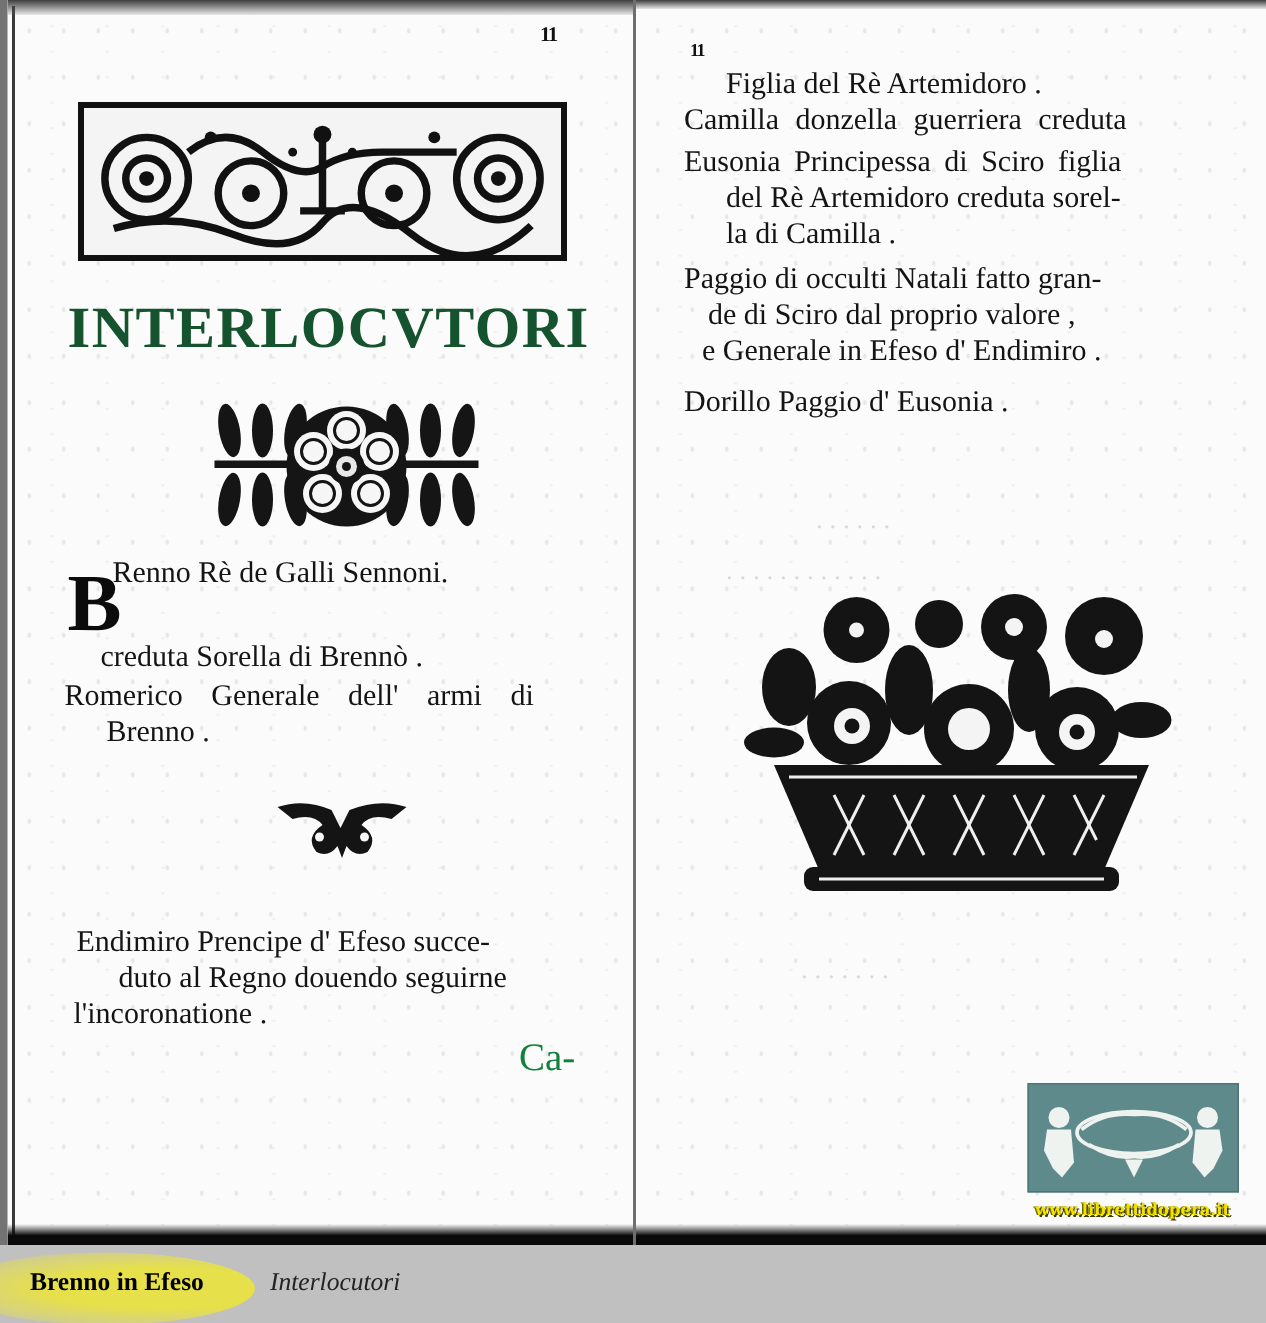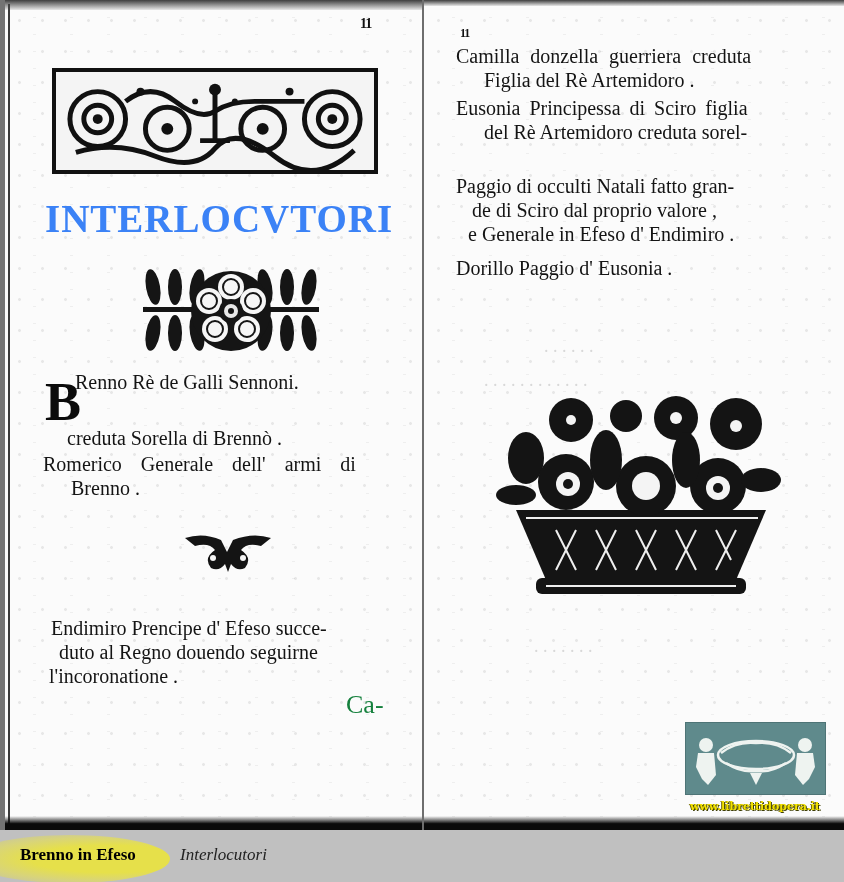--- a/index.html
+++ b/index.html
@@ -39,21 +39,21 @@
       position: absolute; font-weight: bold; font-size: 14px; color: #111;
       letter-spacing: -1px;
     }
     .banner {
       position: absolute; left: 47px; top: 68px; width: 326px; height: 106px;
       border: 4px solid #111; box-sizing: border-box; background: #f4f4f4;
     }
     .banner svg { width: 100%; height: 100%; display: block; }
     .title {
       position: absolute; left: 40px; top: 196px; width: 370px;
-      font-size: 39px; font-weight: bold; color: #3b82f6; letter-spacing: 1px;
+      font-size: 39px; font-weight: bold; color: #14532d; letter-spacing: 1px;
       white-space: nowrap;
     }
     .flower-block { position: absolute; left: 134px; top: 265px; width: 184px; height: 92px; }
     .flower-block svg, .fleuron svg, .basket svg { width: 100%; height: 100%; display: block; }
     .text-block { position: absolute; color: #141414; font-size: 20px; line-height: 24px; }
     .text-line { white-space: nowrap; display: block; }
     .dropcap {
       position: absolute; left: 40px; top: 377px; font-size: 54px; font-weight: bold;
       line-height: 50px; color: #0b0b0b;
     }
@@ -184,42 +184,43 @@
         </g>
         <g fill="#f6f6f6">
           <circle cx="30" cy="26" r="3"></circle>
             <circle cx="60" cy="26" r="3"></circle>
         </g>
       </svg>
     </div>
 
     <div class="text-block" style="left:46px; top:616px;">
       <span class="text-line">Endimiro Prencipe d' Efeso succe-</span>
-      <span class="text-line" style="margin-left:8px;">duto al Regno douendo seguirne</span>
+      <span class="text-line" style="margin-left:28px;">duto al Regno douendo seguirne</span>
       <span class="text-line" style="margin-left:-2px;">l'incoronatione .</span>
     </div>
 
     <div class="catchword">Ca-</div>
     <div class="bottom-shadow"></div>
   </div>
 
   <div class="gutter"></div>
 
   <div class="page page-right">
     <div class="speckle"></div>
     <div class="top-shadow" style="height:6px;"></div>
     <div class="page-number" style="left:36px; top:26px; font-size:12px;">11</div>
 
     <div class="text-block" style="left:32px; top:44px;">
+      <span class="text-line" style="margin-left:28px;">Figlia del Rè Artemidoro .</span>
       <span class="text-line" style="word-spacing:6px;">Camilla donzella guerriera creduta</span>
-      <span class="text-line" style="margin-left:28px;">Figlia del Rè Artemidoro .</span>
     </div>
     <div class="text-block" style="left:32px; top:96px;">
       <span class="text-line" style="word-spacing:4px;">Eusonia Principessa di Sciro figlia</span>
       <span class="text-line" style="margin-left:28px;">del Rè Artemidoro creduta sorel-</span>
+      <span class="text-line" style="margin-left:28px;">la di Camilla .</span>
     </div>
     <div class="text-block" style="left:32px; top:174px;">
       <span class="text-line">Paggio di occulti Natali fatto gran-</span>
       <span class="text-line" style="margin-left:16px;">de di Sciro dal proprio valore ,</span>
       <span class="text-line" style="margin-left:12px;">e Generale in Efeso d' Endimiro .</span>
     </div>
     <div class="text-block" style="left:32px; top:256px;">
       <span class="text-line">Dorillo Paggio d' Eusonia .</span>
     </div>
 

